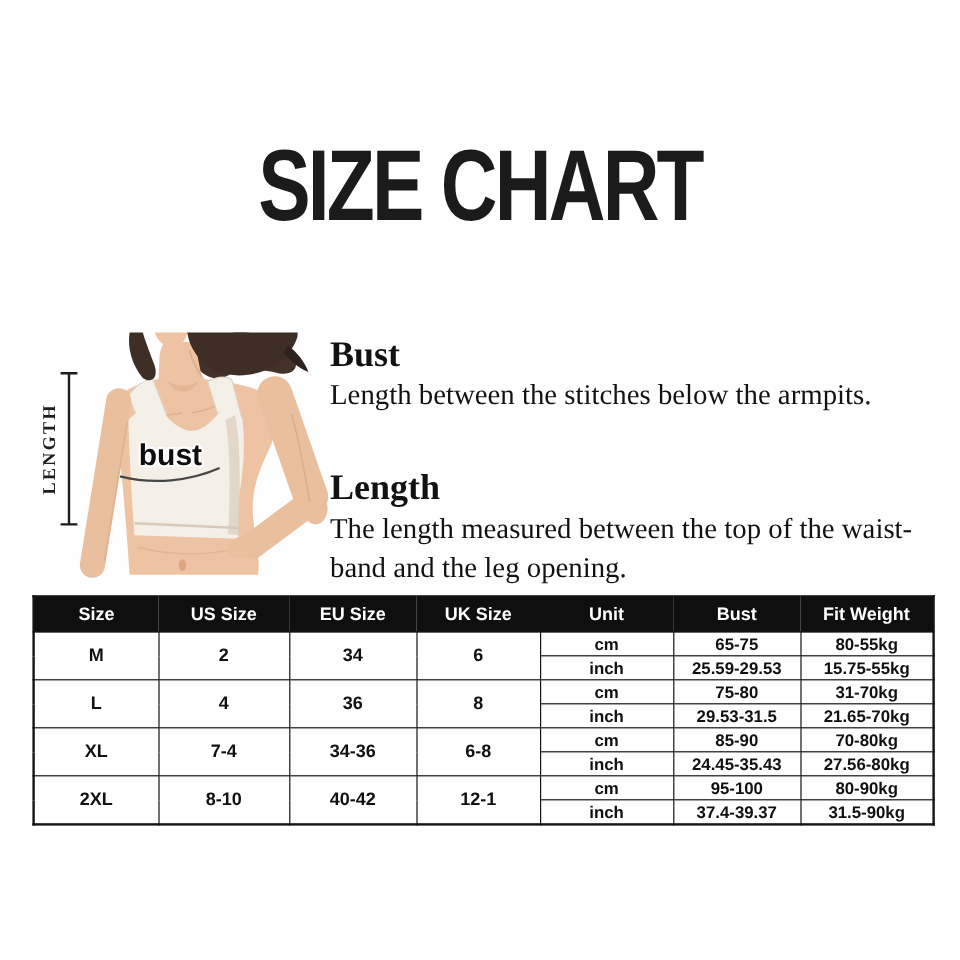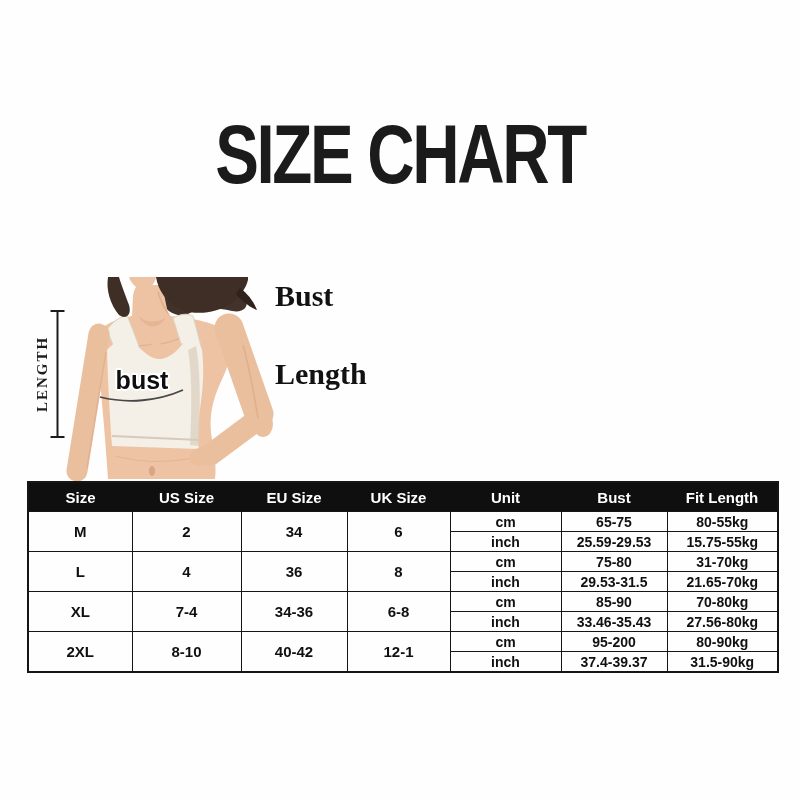--- a/index.html
+++ b/index.html
@@ -22,21 +22,21 @@
         text-shadow:-2px 0 0 #fff,2px 0 0 #fff,0 -2px 0 #fff,0 2px 0 #fff,
                     -1.5px -1.5px 0 #fff,1.5px -1.5px 0 #fff,-1.5px 1.5px 0 #fff,1.5px 1.5px 0 #fff;}
 
   
   .info{position:absolute;left:275px;top:280px;width:512px;font-family:"Liberation Serif",serif;color:#121212;}
   .info h2{margin:0;font-size:30px;line-height:32px;font-weight:bold;}
   .info p{margin:3px 0 0 0;font-size:24px;line-height:30px;}
   .sec-length{margin-top:46px;}
 
   
-  table.size-table{position:absolute;left:27px;top:481px;width:750px;border-collapse:collapse;
+  table.size-table{position:absolute;left:27px;top:496px;width:750px;border-collapse:collapse;
         table-layout:fixed;border:2px solid #151515;font-family:"Liberation Sans",sans-serif;}
   table.size-table th{background:#0f0f0f;color:#ffffff;font-size:15px;font-weight:bold;
         height:28px;padding:0;border:none;}
   table.size-table td{border:1px solid #151515;text-align:center;vertical-align:middle;
         font-weight:bold;color:#101010;padding:0;}
   td.span-cell{font-size:15px;}
   td.sub{font-size:14px;height:19px;}
 </style>
 </head>
 <body>
@@ -86,23 +86,26 @@
 
       <path d="M 100,397 C 128,404 158,401 183,390" stroke="#474747" stroke-width="1.8" fill="none"></path>
     </svg>
   </div>
   <div class="length-label">LENGTH</div>
   <div class="bust-label">bust</div>
 
   <div class="info">
     <div class="sec-bust">
       <h2>Bust</h2>
+      <p>Length between the stitches below the armpits.</p>
     </div>
     <div class="sec-length">
       <h2>Length</h2>
+      <p>The length measured between the top of the waist-</p>
+      <p>band and the leg opening.</p>
     </div>
   </div>
 
   <table class="size-table">
     <colgroup>
       <col style="width:104px">
         <col style="width:109px">
         <col style="width:106px">
       <col style="width:103px">
         <col style="width:111px">
@@ -110,21 +113,21 @@
         <col style="width:111px">
     </colgroup>
     <thead>
       <tr>
         <th>Size</th>
         <th>US Size</th>
         <th>EU Size</th>
         <th>UK Size</th>
         <th>Unit</th>
         <th>Bust</th>
-        <th>Fit Length</th>
+        <th>Fit Weight</th>
       </tr>
     </thead>
     <tbody>
       <tr>
         <td class="span-cell" rowspan="2">M</td>
         <td class="span-cell" rowspan="2">2</td>
         <td class="span-cell" rowspan="2">34</td>
         <td class="span-cell" rowspan="2">6</td>
         <td class="sub">cm</td>
         <td class="sub">65-75</td>
@@ -153,30 +156,30 @@
         <td class="span-cell" rowspan="2">XL</td>
         <td class="span-cell" rowspan="2">7-4</td>
         <td class="span-cell" rowspan="2">34-36</td>
         <td class="span-cell" rowspan="2">6-8</td>
         <td class="sub">cm</td>
         <td class="sub">85-90</td>
         <td class="sub">70-80kg</td>
       </tr>
       <tr>
         <td class="sub">inch</td>
-        <td class="sub">33.46-35.43</td>
+        <td class="sub">24.45-35.43</td>
         <td class="sub">27.56-80kg</td>
       </tr>
       <tr>
         <td class="span-cell" rowspan="2">2XL</td>
         <td class="span-cell" rowspan="2">8-10</td>
         <td class="span-cell" rowspan="2">40-42</td>
         <td class="span-cell" rowspan="2">12-1</td>
         <td class="sub">cm</td>
-        <td class="sub">95-200</td>
+        <td class="sub">95-100</td>
         <td class="sub">80-90kg</td>
       </tr>
       <tr>
         <td class="sub">inch</td>
         <td class="sub">37.4-39.37</td>
         <td class="sub">31.5-90kg</td>
       </tr>
     </tbody>
   </table>
 

